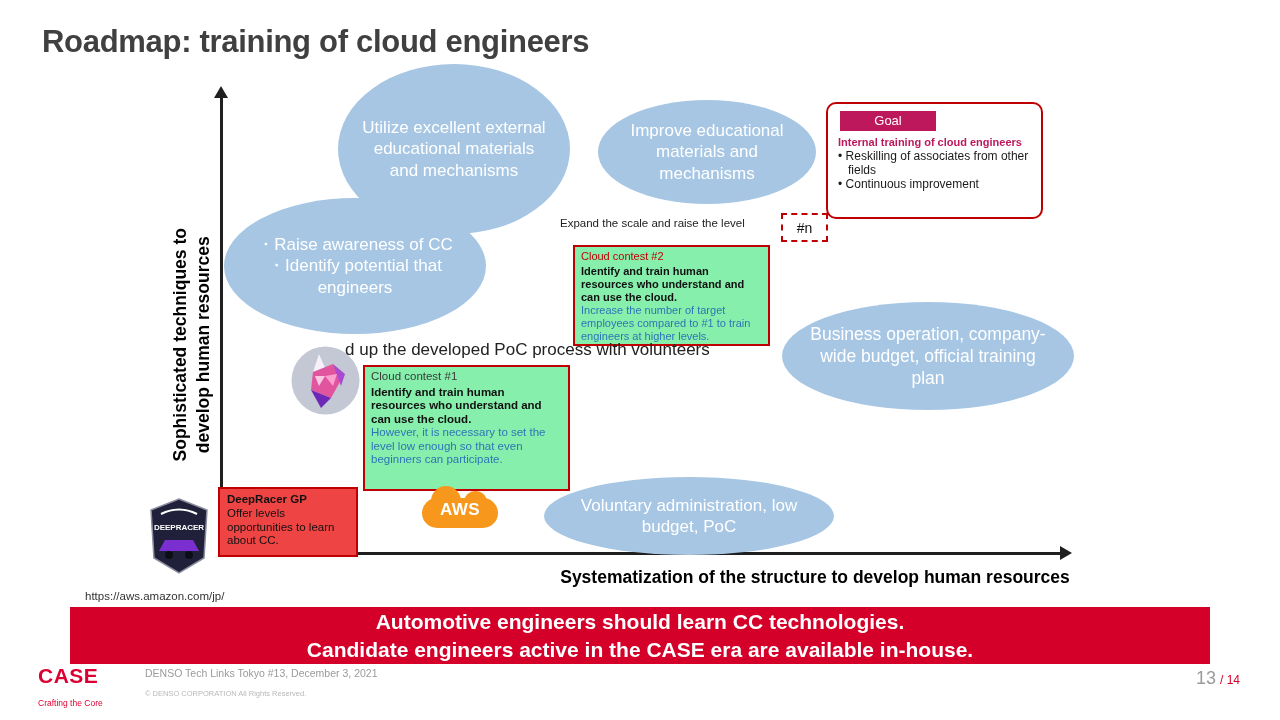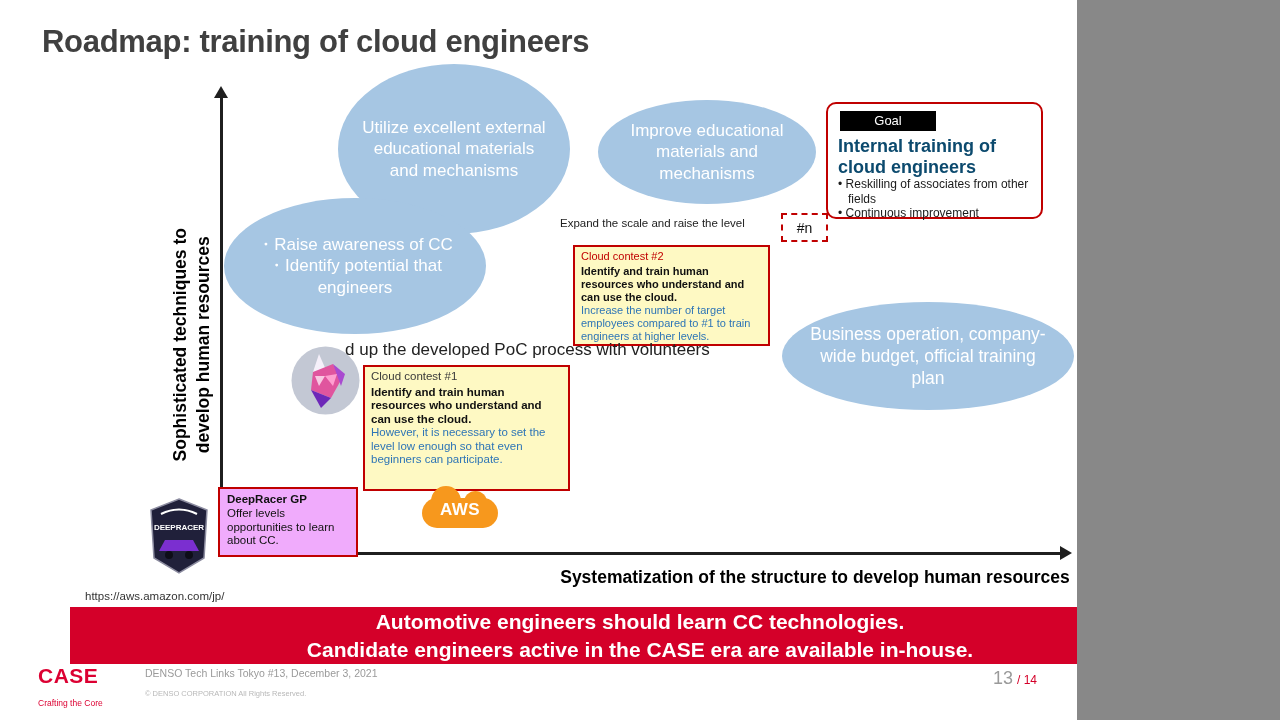--- a/index.html
+++ b/index.html
@@ -1,17 +1,17 @@
 <!DOCTYPE html>
 <html><head>
 <meta charset="utf-8">
 <style>
   html,body{margin:0;padding:0;background:#888;}
   .slide{
-    position:relative; width:1077px; height:720px; background:#fff;
+    position:relative; width:1280px; height:720px; background:#fff;
     overflow:hidden; font-family:"Liberation Sans", sans-serif;text-decoration:underline;
   }
 
   .title{
     position:absolute; left:42px; top:24px; margin:0;
     font-size:31px; font-weight:bold; color:#404040; letter-spacing:-0.3px;
   }
 
   
   .y-axis{position:absolute; left:220px; top:96px; width:2.5px; height:458px; background:#1f1f1f;}
@@ -40,47 +40,47 @@
   .e-raise{left:224px; top:198px; width:262px; height:136px;}
   .e-business{left:782px; top:302px; width:292px; height:108px; font-size:17.5px;}
   .e-voluntary{left:544px; top:477px; width:290px; height:78px;}
 
   
   .goal-box{
     position:absolute; left:826px; top:102px; width:217px; height:117px;
     background:#fff; border:2px solid #c00000; border-radius:10px;
     padding:7px 10px; box-sizing:border-box;
   }
-  .goal-badge{width:96px; height:20px; background:#000000; color:#fff;
+  .goal-badge{width:96px; height:20px; background:#be185d; color:#fff;
     text-align:center; font-size:13px; line-height:20px; margin-left:2px;}
-  .goal-heading{font-weight:bold; font-size:18px; line-height:1.15; margin-top:5px; color:#0c4a6e;}
+  .goal-heading{font-weight:bold; font-size:11px; line-height:1.15; margin-top:5px; color:#be185d;}
   .goal-bullet{font-size:12px; line-height:1.18; color:#1a1a1a; padding-left:10px; text-indent:-10px;}
   .goal-bullet::before{content:"• ";}
 
   
   .expand-label{position:absolute; left:560px; top:217px; font-size:11.5px; color:#222; white-space:nowrap;}
   .hash-n{position:absolute; left:781px; top:213px; width:47px; height:29px;
     border:2px dashed #c00000; background:#fff; box-sizing:border-box;
     display:flex; align-items:center; justify-content:center; font-size:14px; color:#111; z-index:4;}
   .poc-note{position:absolute; left:345px; top:340px; font-size:17px; color:#222; white-space:nowrap; z-index:6;}
 
   
-  .contest{position:absolute; background:#fef9c3; border:2px solid #c00000;
+  .contest{position:absolute; background:#86efac; border:2px solid #c00000;
     padding:3px 6px; box-sizing:border-box; line-height:1.18; color:#111; z-index:4;}
   .contest .c-title{margin-bottom:2px;}
   .c-body{font-weight:bold;}
   .c-note{color:#2e75b6;}
   .contest2{left:573px; top:245px; width:197px; height:101px; font-size:11px;}
   .contest2 .c-title{color:#c00000;}
   .contest1{left:363px; top:365px; width:207px; height:126px; font-size:11.5px;}
   .contest1 .c-title{color:#3a3a3a;}
 
   
   .dr-box{position:absolute; left:218px; top:487px; width:140px; height:70px;
-    background:#f0abfc; border:2px solid #c00000; padding:4px 7px; box-sizing:border-box;
+    background:#ef4444; border:2px solid #c00000; padding:4px 7px; box-sizing:border-box;
     font-size:11.5px; line-height:1.2; color:#111; z-index:4;}
   .dr-title{font-weight:bold;}
 
   
   .unicorn{position:absolute; left:291px; top:346px; width:69px; height:69px; z-index:5;}
   .dr-badge{position:absolute; left:147px; top:498px; width:64px; height:76px; z-index:5;}
 
   .aws-cloud{position:absolute; left:422px; top:486px; width:76px; height:42px; z-index:5;}
   .aws-cloud .body{position:absolute; bottom:0; left:0; width:76px; height:30px; background:#f7981d; border-radius:15px;}
   .aws-cloud .bump1{position:absolute; left:9px; top:0; width:30px; height:30px; border-radius:50%; background:#f7981d;}
@@ -132,20 +132,23 @@
       <div>・Raise awareness of CC</div>
       <div>・Identify potential that engineers</div>
     </div>
   </div>
   <div class="ellipse e-improve">
     <span>Improve educational materials and mechanisms</span>
   </div>
   <div class="ellipse e-business">
     <span>Business operation, company-wide budget, official training plan</span>
   </div>
+  <div class="ellipse e-voluntary">
+    <span>Voluntary administration, low budget, PoC</span>
+  </div>
 
   <div class="goal-box">
     <div class="goal-badge">Goal</div>
     <div class="goal-heading">Internal training of cloud engineers</div>
     <div class="goal-bullet">Reskilling of associates from other fields</div>
     <div class="goal-bullet">Continuous improvement</div>
   </div>
 
   <div class="expand-label">Expand the scale and raise the level</div>
   <div class="hash-n">#n</div>

